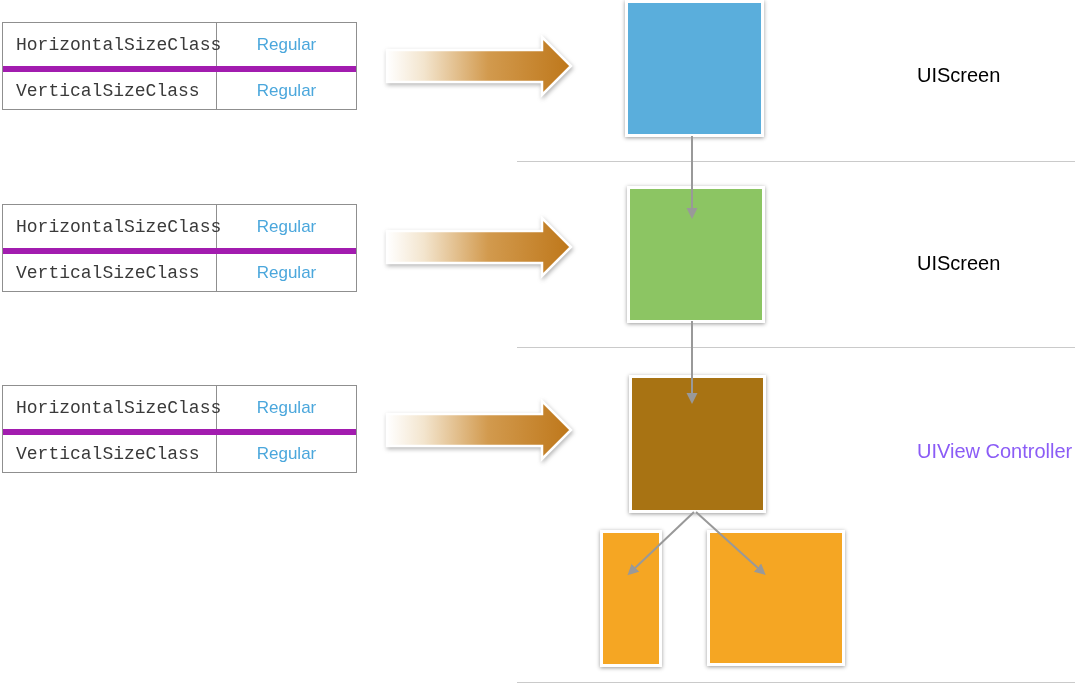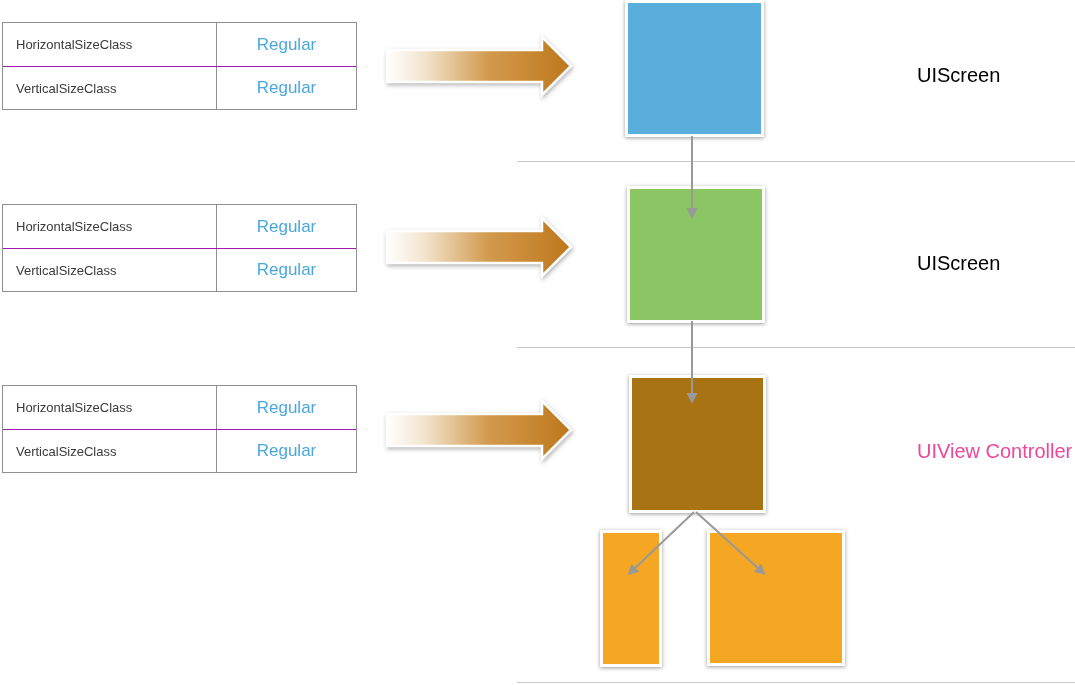--- a/index.html
+++ b/index.html
@@ -15,28 +15,29 @@
   
   .sc-table {
     position: absolute;
     left: 2px;
     width: 355px;
     border: 1px solid #8F8F8F;
     background: #ffffff;
     box-sizing: border-box;
   }
   .sc-row { display: flex; height: 43px; box-sizing: border-box; }
-  .sc-row + .sc-row { border-top: 1px solid #a21caf; }
+  .sc-row + .sc-row { border-top: 6px solid #a21caf; }
   .sc-key {
     width: 214px;
     border-right: 1px solid #8F8F8F;
     display: flex; align-items: center;
     padding-left: 13px;
-    font-size: 13px;
+    font-size: 18px;
     box-sizing: border-box;
+    font-family: Liberation Mono, monospace;
   }
   .sc-val {
     flex: 1;
     display: flex; align-items: center; justify-content: center;
     font-size: 17px;
   }
   .t1 { top: 22px; }
   .t2 { top: 204px; }
   .t3 { top: 385px; }
 
@@ -112,21 +113,21 @@
   </div>
 
   <div class="box box-screen" style="background-color: rgb(90, 174, 220);"></div>
   <div class="box box-window" style="background-color: rgb(140, 197, 99);"></div>
   <div class="box box-vc" style="background-color: rgb(168, 115, 19);"></div>
   <div class="box box-child-l" style="background-color: rgb(245, 166, 35);"></div>
   <div class="box box-child-r" style="background-color: rgb(245, 166, 35);"></div>
 
   <div class="obj-label lbl1" style="color: rgb(0, 0, 0);">UIScreen</div>
   <div class="obj-label lbl2" style="color: rgb(0, 0, 0);">UIScreen</div>
-  <div class="obj-label lbl3" style="color: #ec4899;">UIView Controller</div>
+  <div class="obj-label lbl3" style="color: #8b5cf6;">UIView Controller</div>
 
   <svg class="overlay" width="1075" height="685" viewBox="0 0 1075 685">
     <defs>
       <linearGradient id="flowGrad" gradientUnits="userSpaceOnUse" x1="387" y1="0" x2="571" y2="0">
         <stop offset="0" stop-color="#FFFFFF"></stop>
         <stop offset="0.2" stop-color="#F3E5CE"></stop>
         <stop offset="0.55" stop-color="#D29A4E"></stop>
         <stop offset="1" stop-color="#BE771A"></stop>
       </linearGradient>
       <marker id="cArrow" markerUnits="userSpaceOnUse" markerWidth="13" markerHeight="12" refX="2" refY="5.5" orient="auto">

